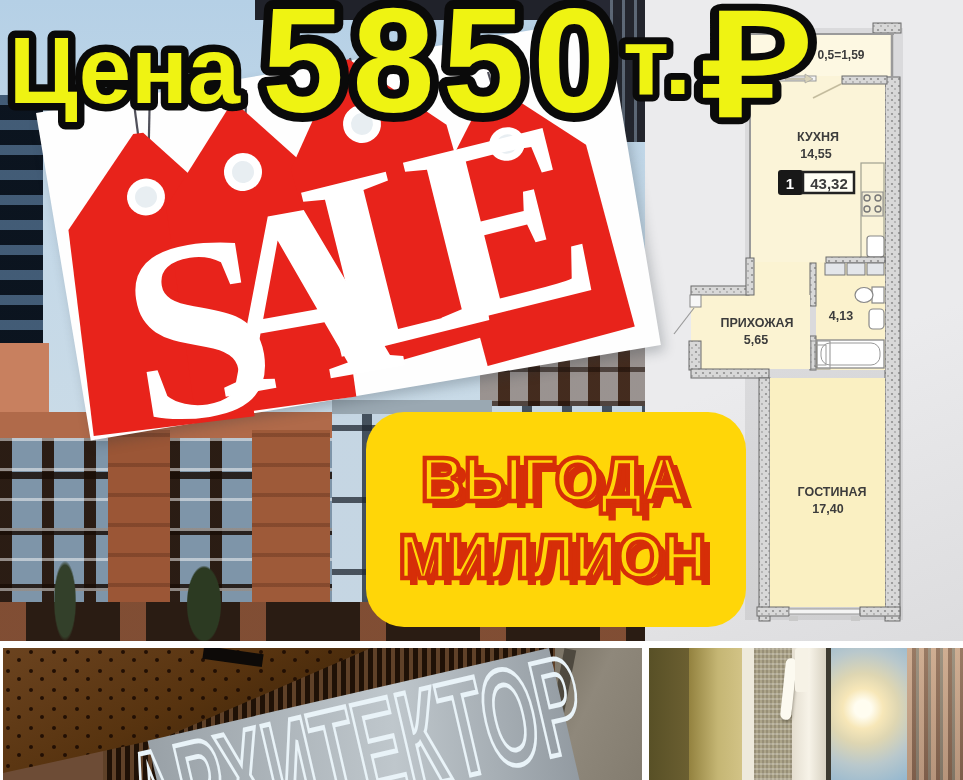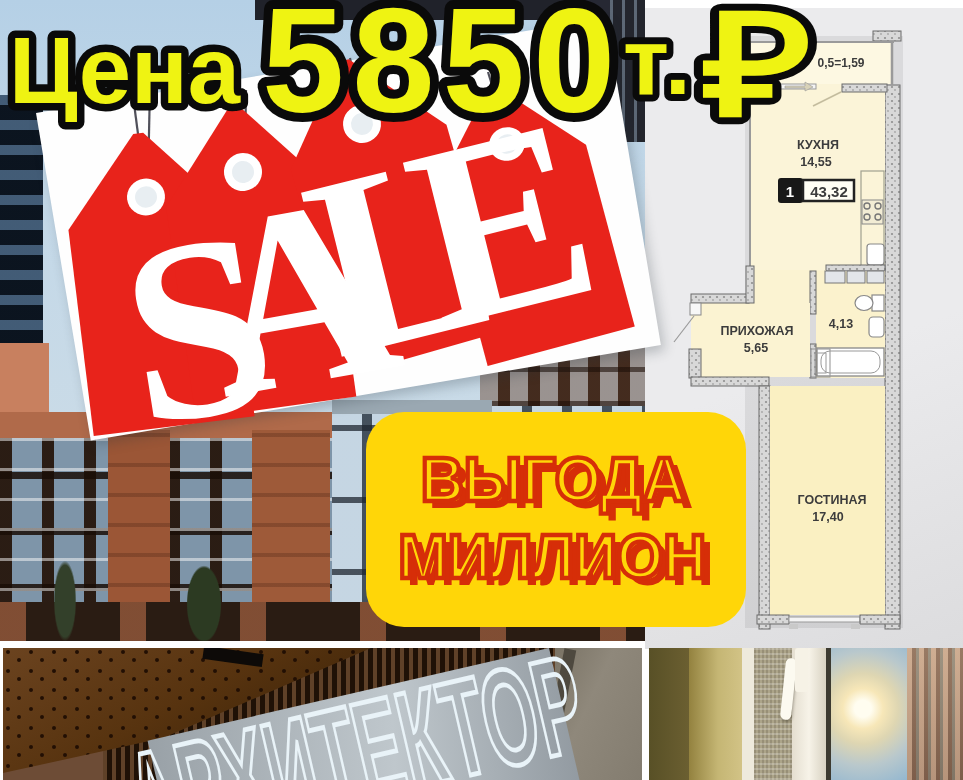--- a/index.html
+++ b/index.html
@@ -36,21 +36,21 @@
 
     <div class="abs" style="left:332px;top:400px;width:160px;height:14px;background:#9aa8b2;"></div>
 
     <div class="abs" style="left:0;top:602px;width:645px;height:45px;background:#2a1c13;background-image:repeating-linear-gradient(90deg,rgba(150,90,60,.8) 0 26px,rgba(0,0,0,0) 26px 120px);"></div>
 
     <div class="abs" style="left:184px;top:560px;width:40px;height:88px;background:radial-gradient(ellipse at center,#2c3a22 0 58%,rgba(0,0,0,0) 62%);"></div>
 
     <div class="abs" style="left:52px;top:555px;width:26px;height:92px;background:radial-gradient(ellipse at center,#33402a 0 55%,rgba(0,0,0,0) 62%);"></div>
   </div>
 
-  <div id="panel" class="abs" style="left:645px;top:8px;width:318px;height:641px;background:linear-gradient(160deg,#ebebed 55%,#dcdcde 100%);">
+  <div id="panel" class="abs" style="left:645px;top:0;width:318px;height:641px;background:linear-gradient(160deg,#ebebed 55%,#dcdcde 100%);">
     <svg width="318" height="647" viewBox="0 0 318 647">
       <defs>
         <pattern id="stip" width="7" height="7" patternUnits="userSpaceOnUse">
           <rect width="7" height="7" fill="#d8d8d8"></rect>
           <circle cx="2" cy="2" r="1.1" fill="#8f8f8f"></circle>
           <circle cx="5" cy="5" r="0.9" fill="#a5a5a5"></circle>
         </pattern>
       </defs>
 
       <rect x="100" y="28" width="158" height="592" fill="#00000012"></rect>

